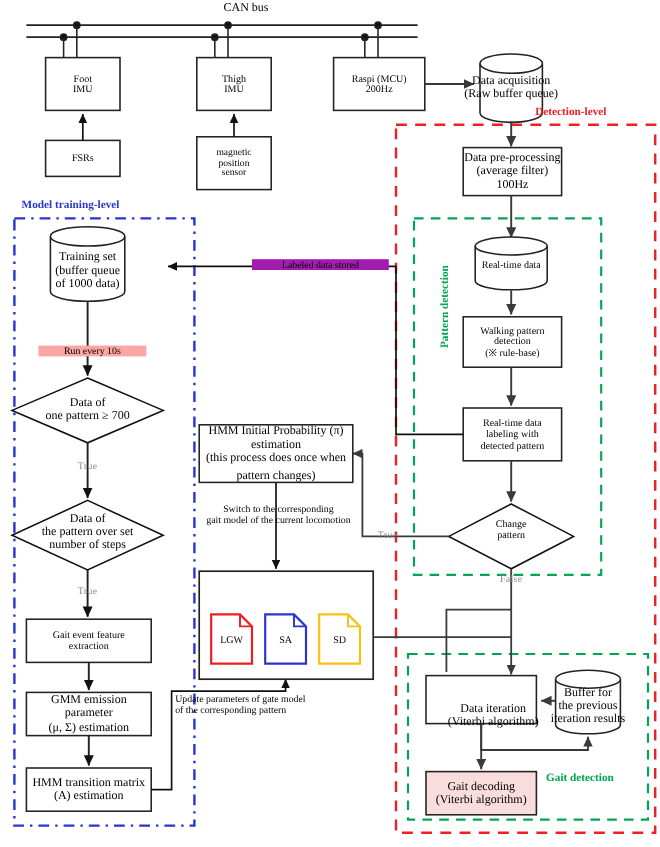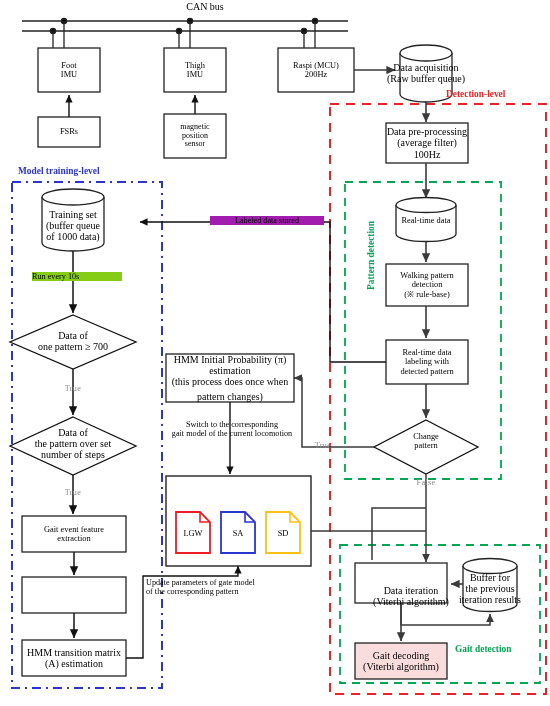--- a/index.html
+++ b/index.html
@@ -253,21 +253,21 @@
   <div class="lbl flowlabel" style="left:210px;top:216px;width:114px;background:#a21caf;">Labeled data stored</div>
 
   <div class="lbl grouplab blue" style="left:18px;top:166px;width:140px;text-align:left;">Model training-level</div>
 
   <div class="lbl tinytxt" style="left:38px;top:209px;width:70px;">
     <div>Training set</div>
     <div>(buffer queue</div>
     <div>of 1000 data)</div>
   </div>
 
-  <div class="lbl flowlabel" style="left:32px;top:272px;width:90px;text-align:left;background:#84cc16;">Run every 10s</div>
+  <div class="lbl flowlabel" style="left:32px;top:288px;width:90px;text-align:center;background:#fca5a5;">Run every 10s</div>
 
   <div class="lbl tinytxt" style="left:14px;top:330px;width:118px;">
     <div>Data of</div>
     <div>one pattern ≥ 700</div>
   </div>
 
   <div class="lbl truelab" style="left:56px;top:384px;width:34px;">True</div>
 
   <div class="lbl tinytxt" style="left:12px;top:427px;width:122px;">
     <div>Data of</div>
@@ -279,20 +279,28 @@
 
   <div class="lbl boxtxt" style="left:22px;top:516px;width:104px;height:36px;">
     <div class="ctr">
         <div>
       <div>Gait event feature</div>
       <div>extraction</div>
     </div>
       </div>
   </div>
 
+  <div class="lbl tinytxt" style="left:22px;top:577px;width:104px;height:36px;">
+    <div class="ctr">
+        <div>
+      <div>GMM emission parameter</div>
+      <div>(μ, Σ) estimation</div>
+    </div>
+      </div>
+  </div>
 
   <div class="lbl tinytxt" style="left:22px;top:640px;width:104px;height:36px;">
     <div class="ctr">
         <div>
       <div>HMM transition matrix</div>
       <div>(A) estimation</div>
     </div>
       </div>
   </div>
 

